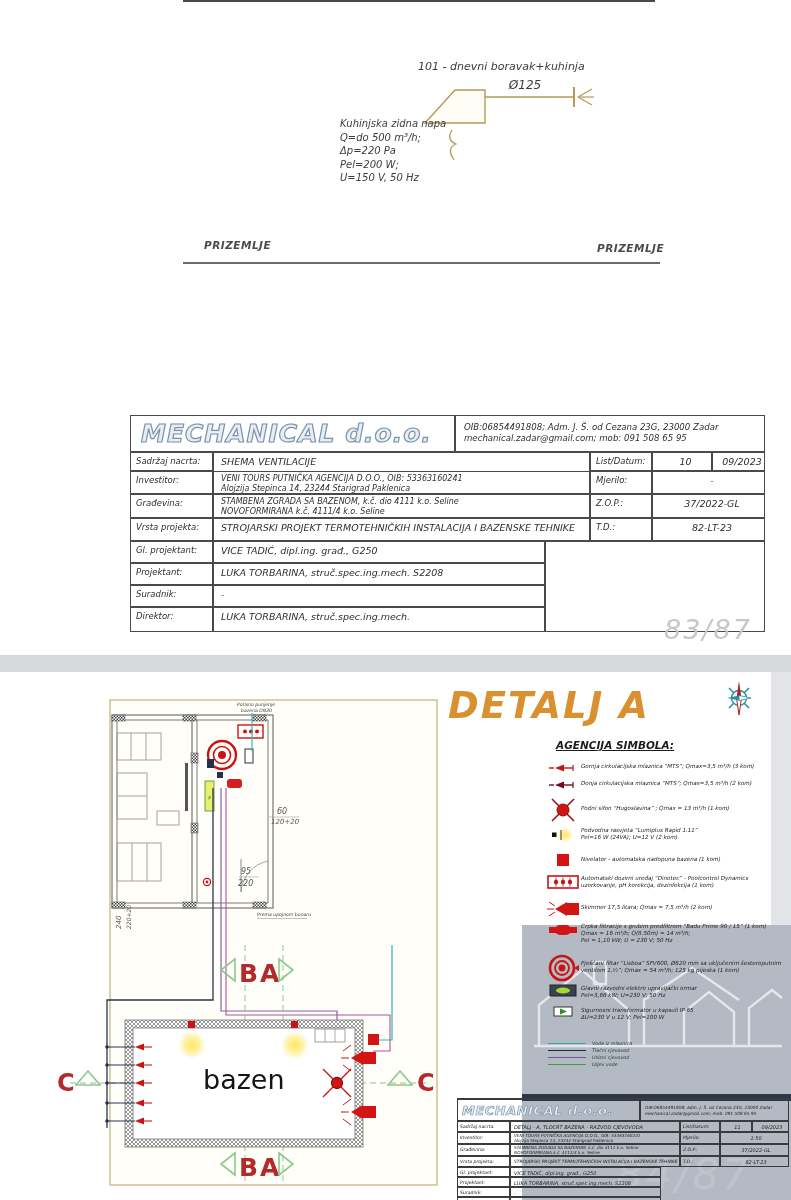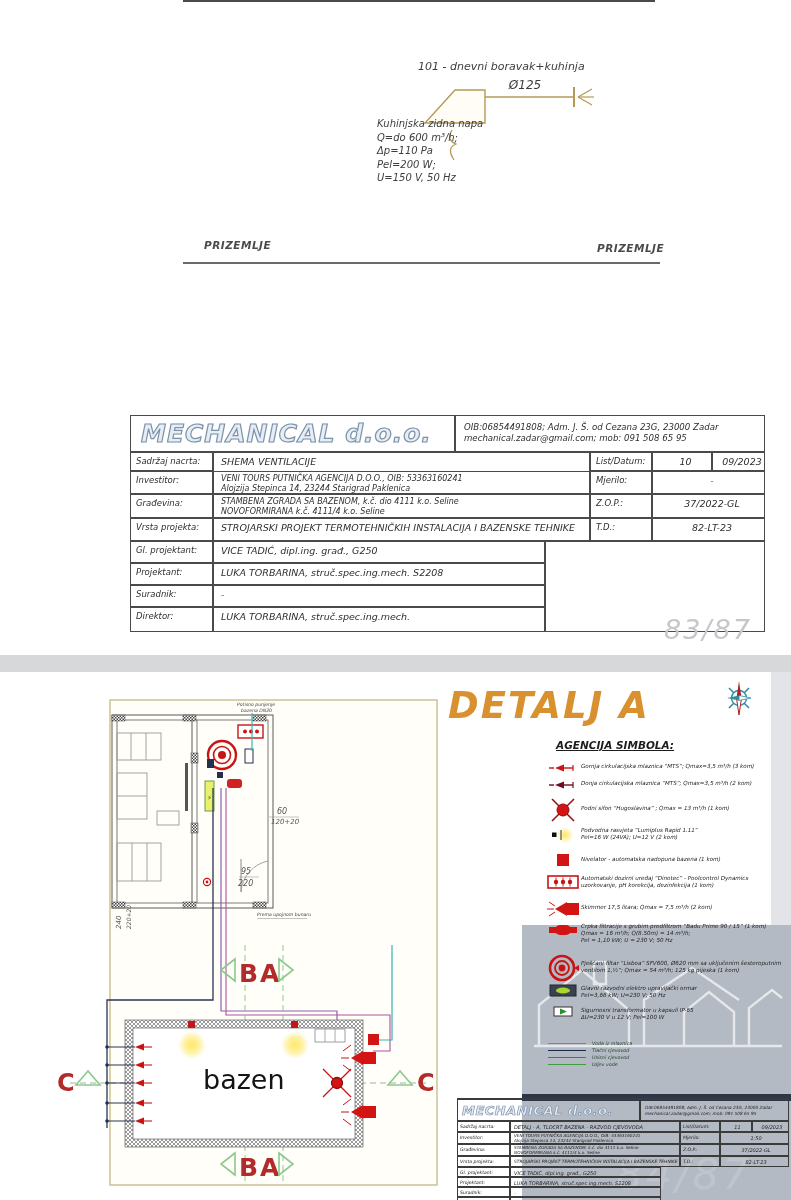--- a/index.html
+++ b/index.html
@@ -3,21 +3,21 @@
 <meta charset="utf-8">
 <style>
   html,body{margin:0;padding:0;background:#e9e9e9;}
   #canvas{position:relative;width:791px;height:1200px;overflow:hidden;background:#efefef;
           font-family:"DejaVu Sans",sans-serif;padding-left:44px;}
   .abs{position:absolute;}
   .page{position:absolute;left:0;width:791px;background:#ffffff;}
   
   .topline{position:absolute;left:183px;top:0;width:472px;height:2px;background:#4a4a4a;}
   .hood-title{position:absolute;left:418px;top:60px;font-size:11px;font-style:italic;color:#3c3c3c;}
-  .hood-specs{position:absolute;left:340px;top:117px;font-size:10px;font-style:italic;color:#3c3c3c;line-height:13.5px;margin-left:37px;}
+  .hood-specs{position:absolute;left:340px;top:117px;font-size:10px;font-style:italic;color:#3c3c3c;line-height:13.5px;}
   .lvl{position:absolute;top:239px;font-size:10.5px;font-weight:bold;font-style:italic;color:#4a4a4a;letter-spacing:.5px;}
   .lvl-line{position:absolute;left:183px;top:262px;width:477px;height:2px;background:#6a6a6a;}
   .tb{position:absolute;left:130px;top:415px;width:635px;height:217px;}
   .tb .c{position:absolute;border:1px solid #4a4a4a;box-sizing:border-box;background:#fff;
          font-style:italic;color:#2e2e2e;overflow:hidden;}
   .tb .lab{font-size:8.5px;padding:3px 0 0 5px;}
   .tb .val{font-size:9.5px;padding:3px 0 0 7px;}
   .tb .val2{font-size:8px;line-height:9.5px;padding:2px 0 0 7px;}
   .tb .ctr{text-align:center;}
   .logo{font-weight:bold;font-style:italic;letter-spacing:1px;color:#e7edf5;
@@ -69,22 +69,22 @@
       <line x1="244" y1="12" x2="244" y2="32" stroke="#b59a55" stroke-width="2"></line>
       <line x1="248" y1="22" x2="262" y2="14" stroke="#b59a55" stroke-width="1.2"></line>
       <line x1="248" y1="22" x2="264" y2="22" stroke="#b59a55" stroke-width="1.2"></line>
       <line x1="248" y1="22" x2="262" y2="30" stroke="#b59a55" stroke-width="1.2"></line>
       <path d="M122,55 q-6,10 4,14 q-10,4 -2,16" fill="none" stroke="#b59a55" stroke-width="1.3"></path>
       <text x="195" y="14" font-size="12" font-style="italic" fill="#3c3c3c" text-anchor="middle">Ø125</text>
     </svg>
 
     <div class="hood-specs">
       <div>Kuhinjska zidna napa</div>
-      <div>Q=do 600 m³/h;</div>
-      <div>Δp=110 Pa</div>
+      <div>Q=do 500 m³/h;</div>
+      <div>Δp=220 Pa</div>
       <div>Pel=200 W;</div>
       <div>U=150 V, 50 Hz</div>
     </div>
 
     <div class="lvl" style="left:204px;">PRIZEMLJE</div>
     <div class="lvl" style="left:597px;top:242px;">PRIZEMLJE</div>
     <div class="lvl-line"></div>
 
     <div class="tb">
       <div class="c" style="left:0;top:0;width:325px;height:37px;">

